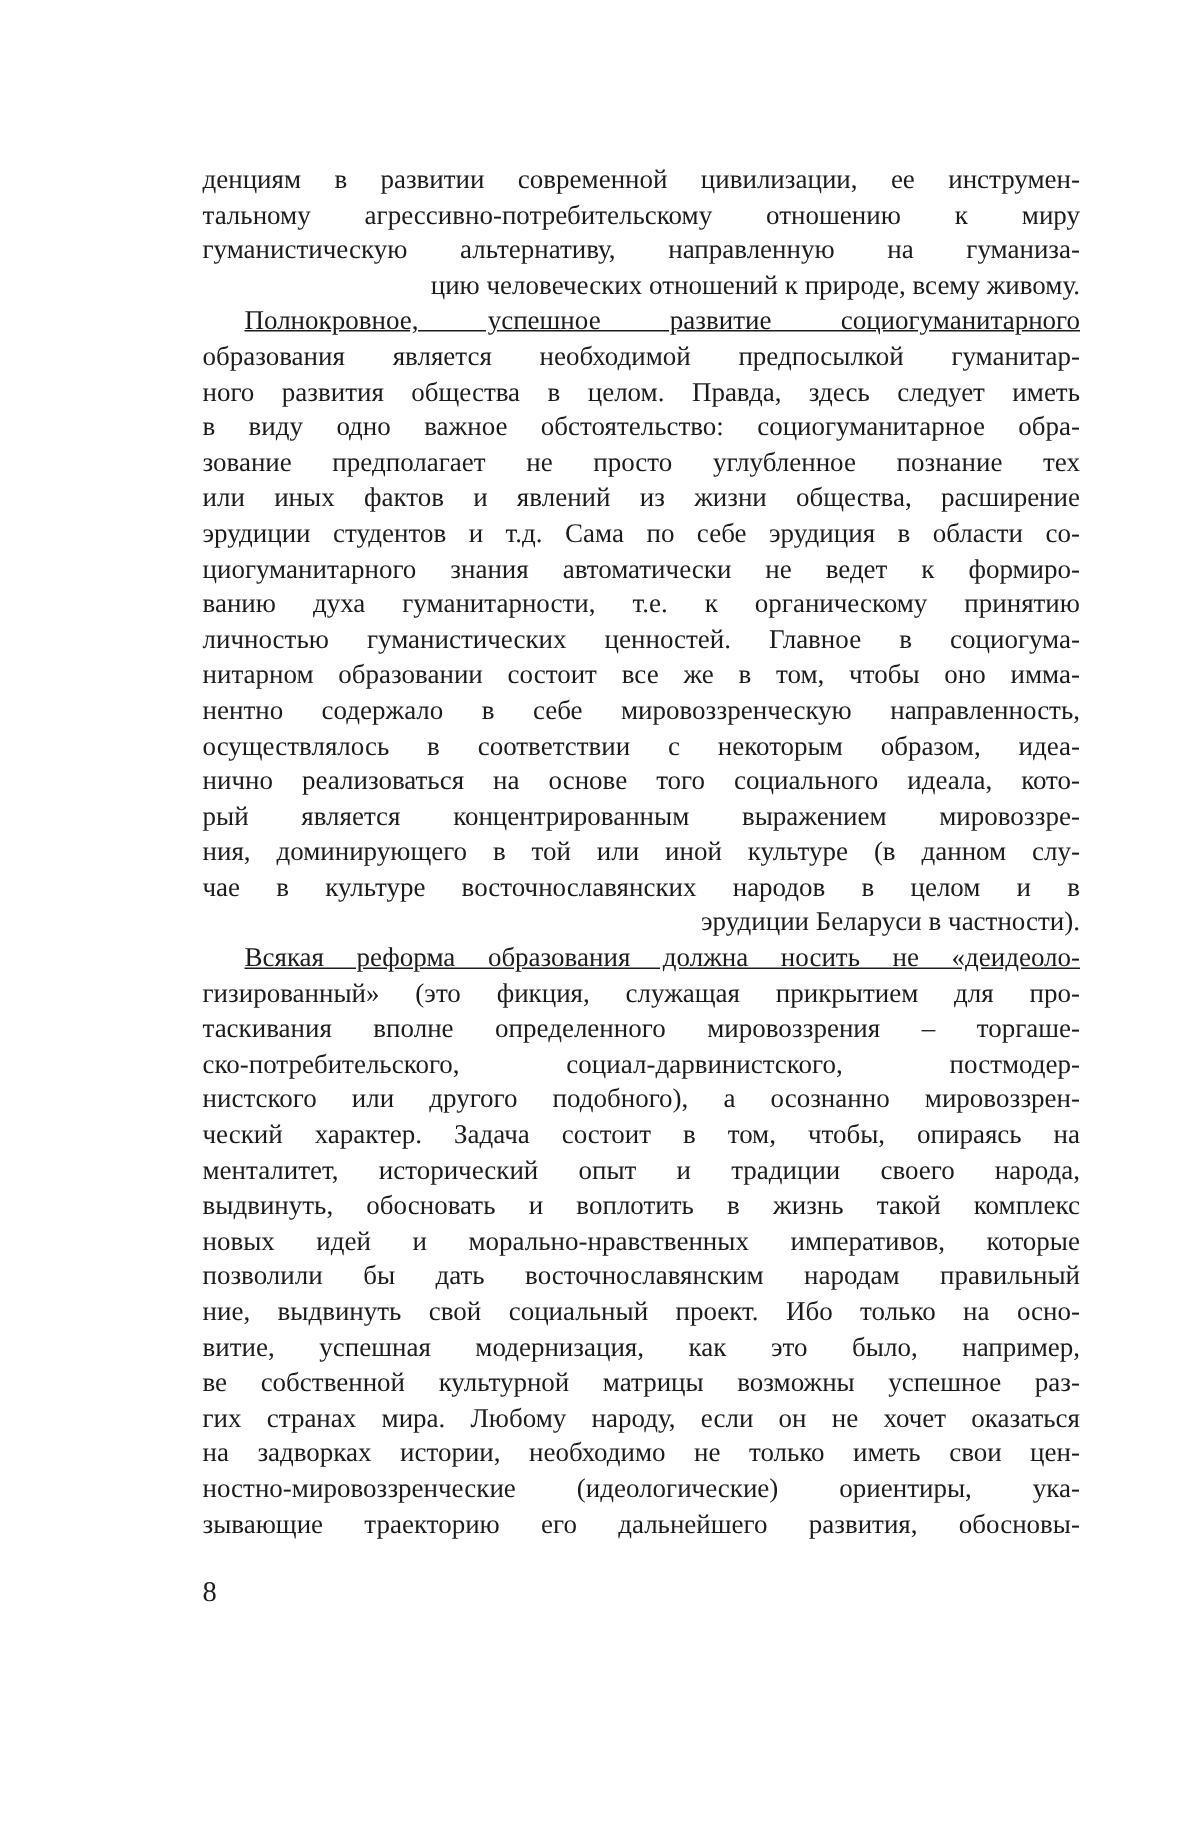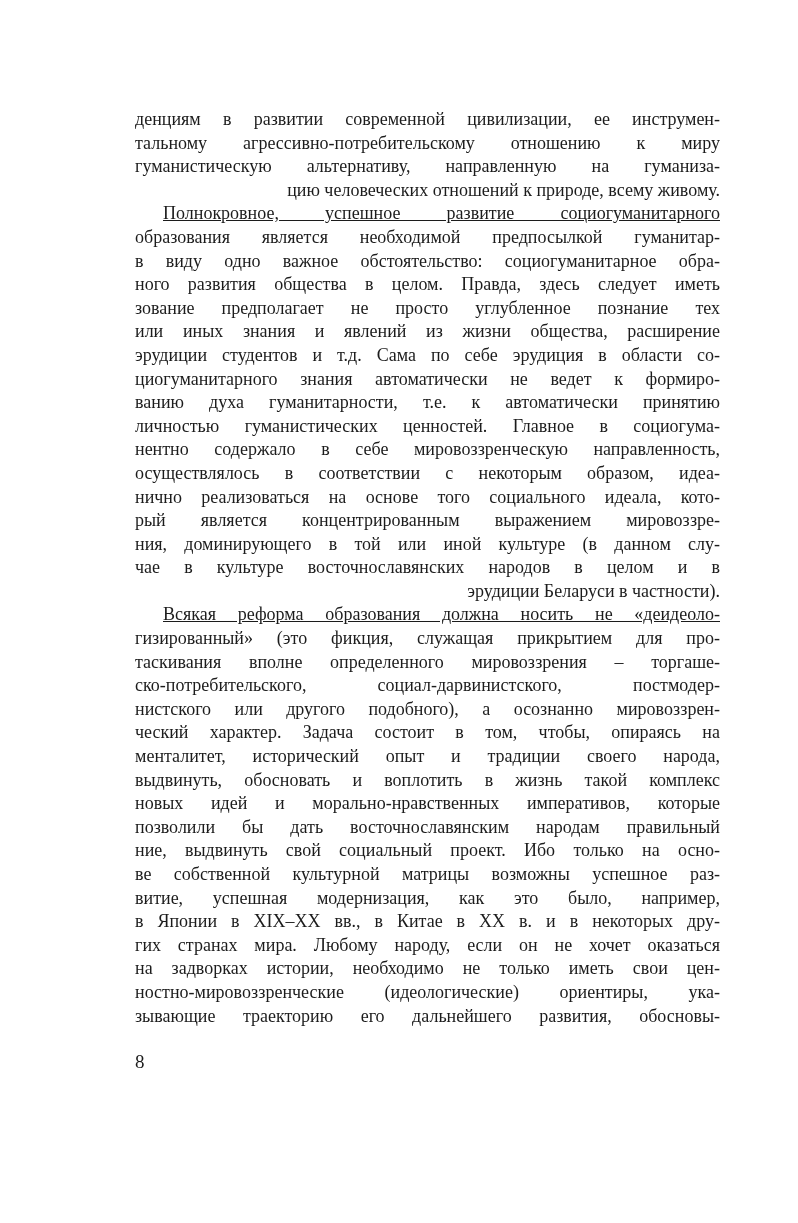--- a/index.html
+++ b/index.html
@@ -38,51 +38,51 @@
   <div id="text-container">
       <div class="paragraph">
         <div class="line just">денциям в развитии современной цивилизации, ее инструмен-</div>
         <div class="line just">тальному агрессивно-потребительскому отношению к миру</div>
         <div class="line just">гуманистическую альтернативу, направленную на гуманиза-</div>
         <div class="line">цию человеческих отношений к природе, всему живому.</div>
       </div>
       <div class="paragraph indent">
         <div class="line just">Полнокровное, успешное развитие социогуманитарного</div>
         <div class="line just">образования является необходимой предпосылкой гуманитар-</div>
+        <div class="line just">ного развития общества в целом. Правда, здесь следует иметь</div>
         <div class="line just">в виду одно важное обстоятельство: социогуманитарное обра-</div>
-        <div class="line just">ного развития общества в целом. Правда, здесь следует иметь</div>
         <div class="line just">зование предполагает не просто углубленное познание тех</div>
-        <div class="line just">или иных знания и явлений из жизни общества, расширение</div>
+        <div class="line just">или иных фактов и явлений из жизни общества, расширение</div>
         <div class="line just">эрудиции студентов и т.д. Сама по себе эрудиция в области со-</div>
         <div class="line just">циогуманитарного знания автоматически не ведет к формиро-</div>
-        <div class="line just">ванию духа гуманитарности, т.е. к автоматически принятию</div>
+        <div class="line just">ванию духа гуманитарности, т.е. к органическому принятию</div>
         <div class="line just">личностью гуманистических ценностей. Главное в социогума-</div>
+        <div class="line just">нитарном образовании состоит все же в том, чтобы оно имма-</div>
         <div class="line just">нентно содержало в себе мировоззренческую направленность,</div>
         <div class="line just">осуществлялось в соответствии с некоторым образом, идеа-</div>
         <div class="line just">нично реализоваться на основе того социального идеала, кото-</div>
         <div class="line just">рый является концентрированным выражением мировоззре-</div>
         <div class="line just">ния, доминирующего в той или иной культуре (в данном слу-</div>
         <div class="line just">чае в культуре восточнославянских народов в целом и в</div>
         <div class="line">эрудиции Беларуси в частности).</div>
       </div>
       <div class="paragraph indent">
         <div class="line just">Всякая реформа образования должна носить не «деидеоло-</div>
         <div class="line just">гизированный» (это фикция, служащая прикрытием для про-</div>
         <div class="line just">таскивания вполне определенного мировоззрения – торгаше-</div>
         <div class="line just">ско-потребительского, социал-дарвинистского, постмодер-</div>
         <div class="line just">нистского или другого подобного), а осознанно мировоззрен-</div>
         <div class="line just">ческий характер. Задача состоит в том, чтобы, опираясь на</div>
         <div class="line just">менталитет, исторический опыт и традиции своего народа,</div>
         <div class="line just">выдвинуть, обосновать и воплотить в жизнь такой комплекс</div>
         <div class="line just">новых идей и морально-нравственных императивов, которые</div>
         <div class="line just">позволили бы дать восточнославянским народам правильный</div>
         <div class="line just">ние, выдвинуть свой социальный проект. Ибо только на осно-</div>
+        <div class="line just">витие, успешная модернизация, как это было, например,</div>
         <div class="line just">ве собственной культурной матрицы возможны успешное раз-</div>
-        <div class="line just">витие, успешная модернизация, как это было, например,</div>
-        <div class="line just">в Японии в XIX–XX вв., в Китае в XX в. и в некоторых дру-</div>
         <div class="line just">гих странах мира. Любому народу, если он не хочет оказаться</div>
         <div class="line just">на задворках истории, необходимо не только иметь свои цен-</div>
         <div class="line just">ностно-мировоззренческие (идеологические) ориентиры, ука-</div>
         <div class="line just">зывающие траекторию его дальнейшего развития, обосновы-</div>
       </div>
     </div>
   <div class="page-number">8</div>
 </div>
 
 </body></html>

